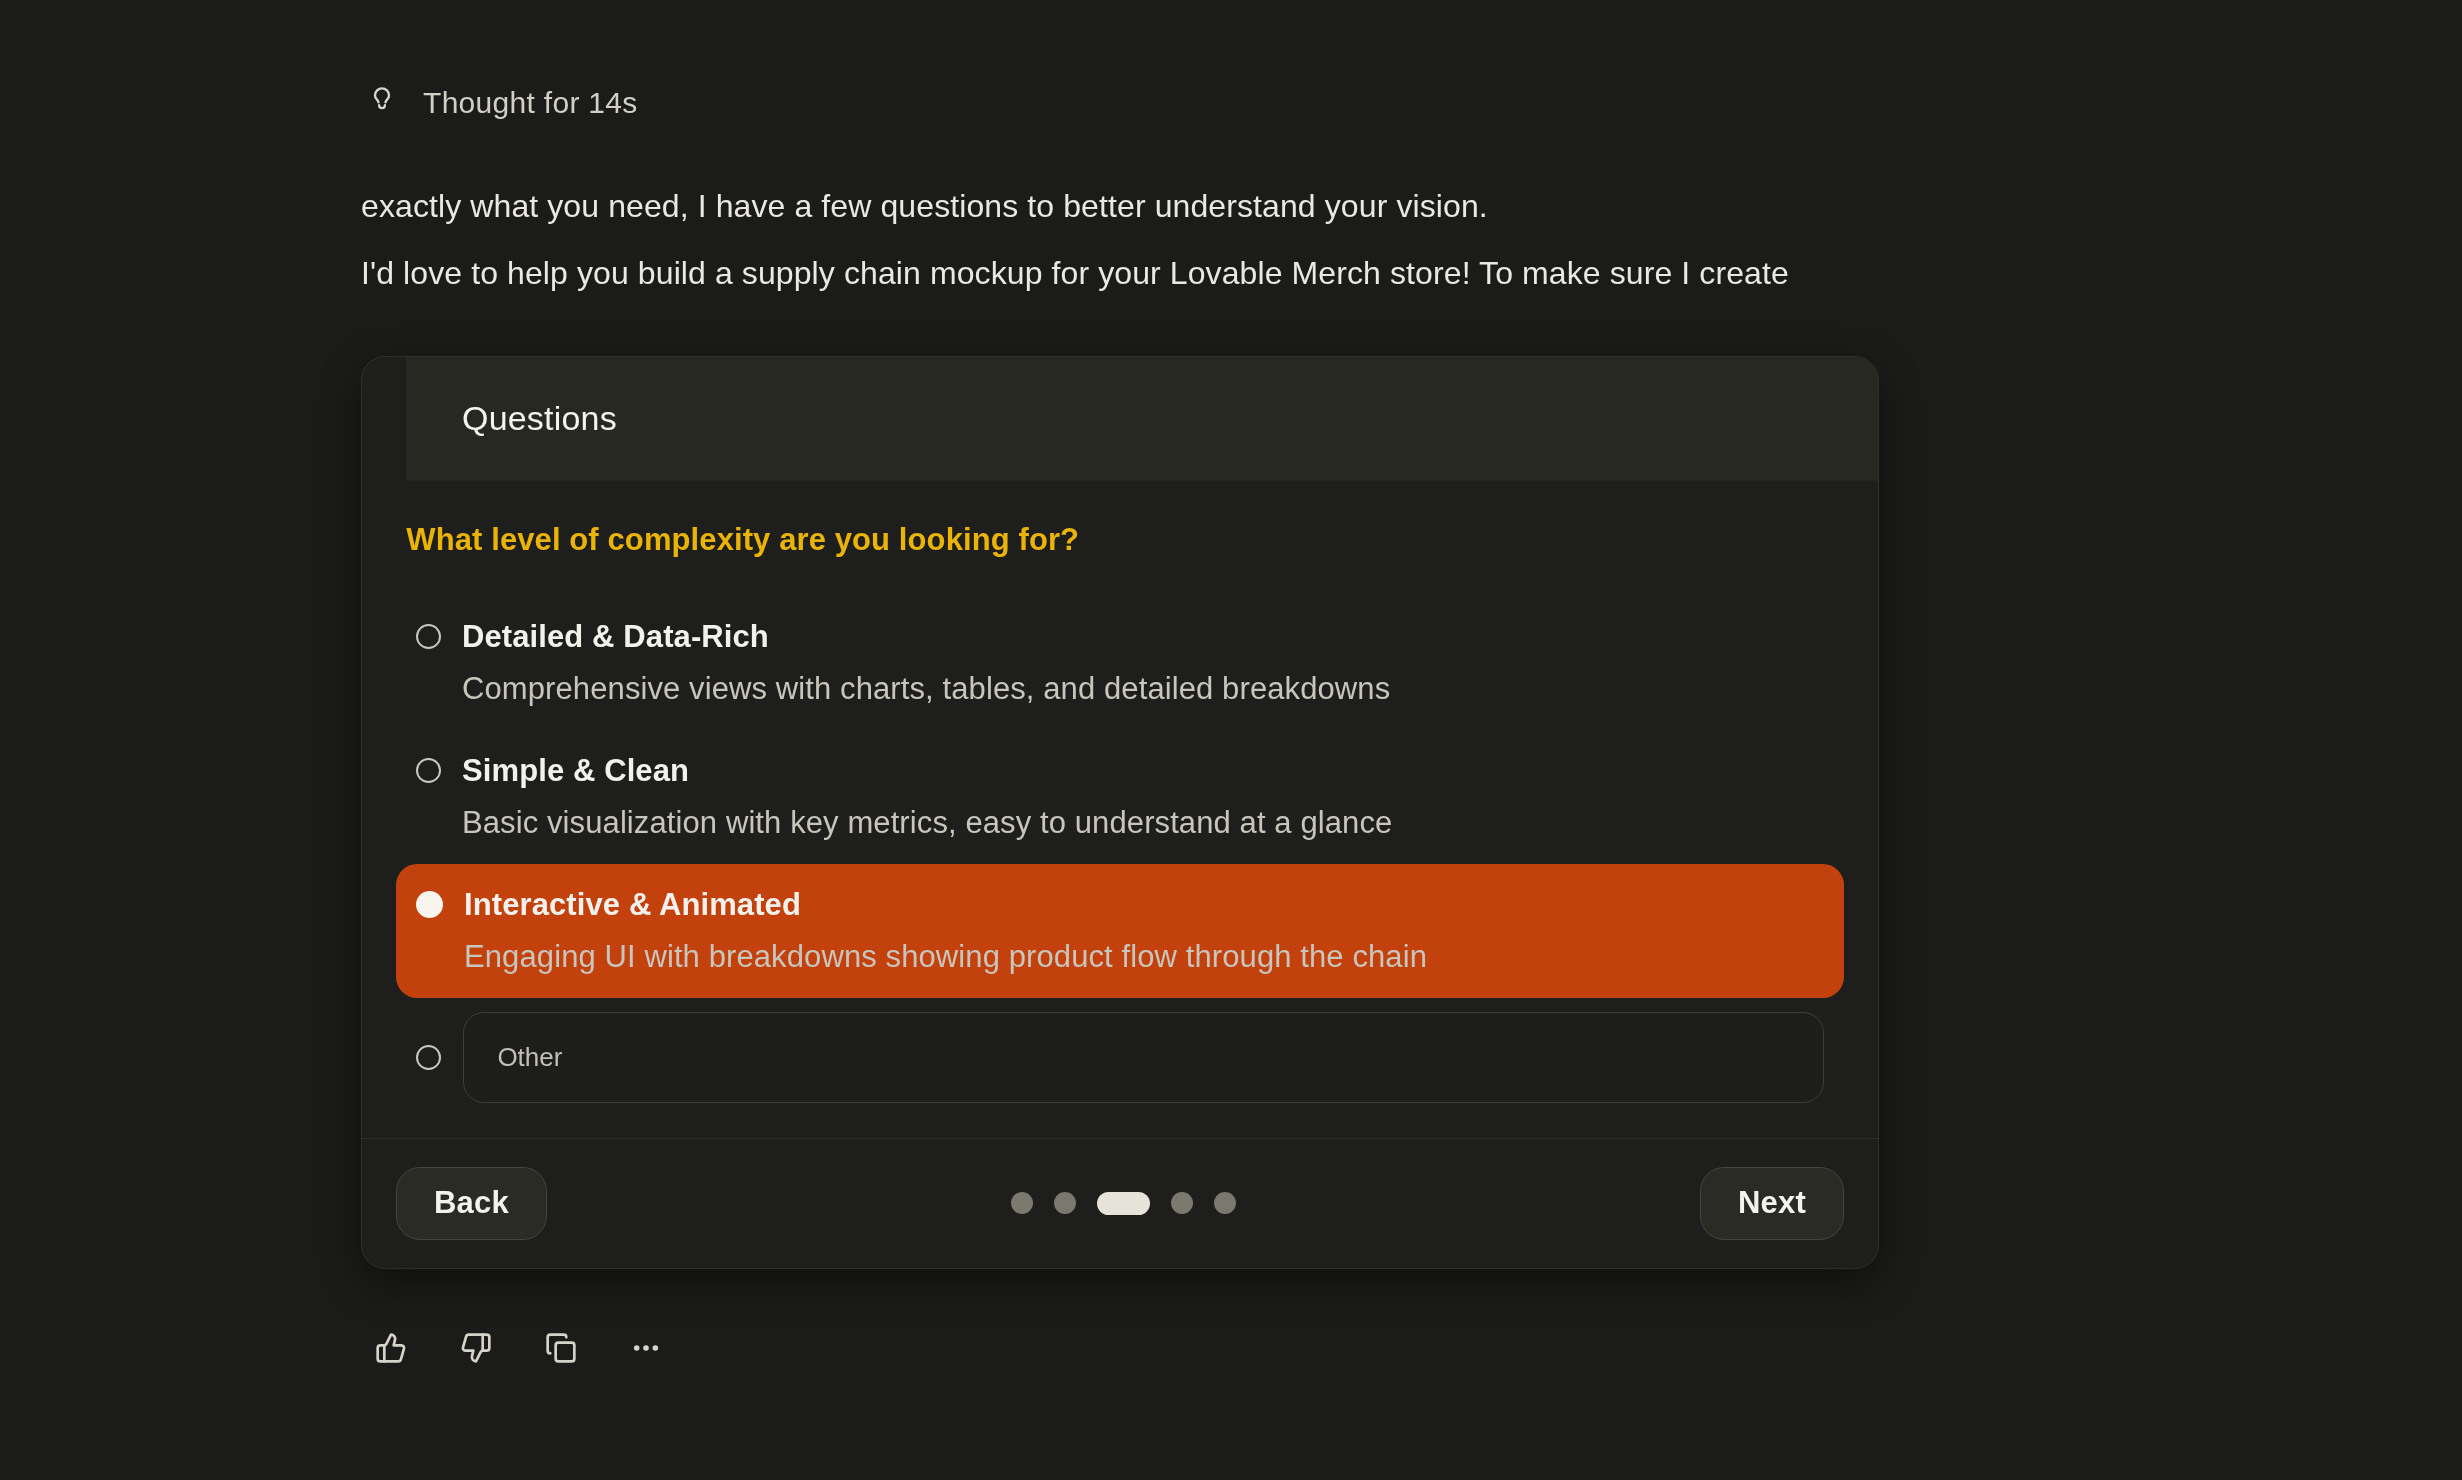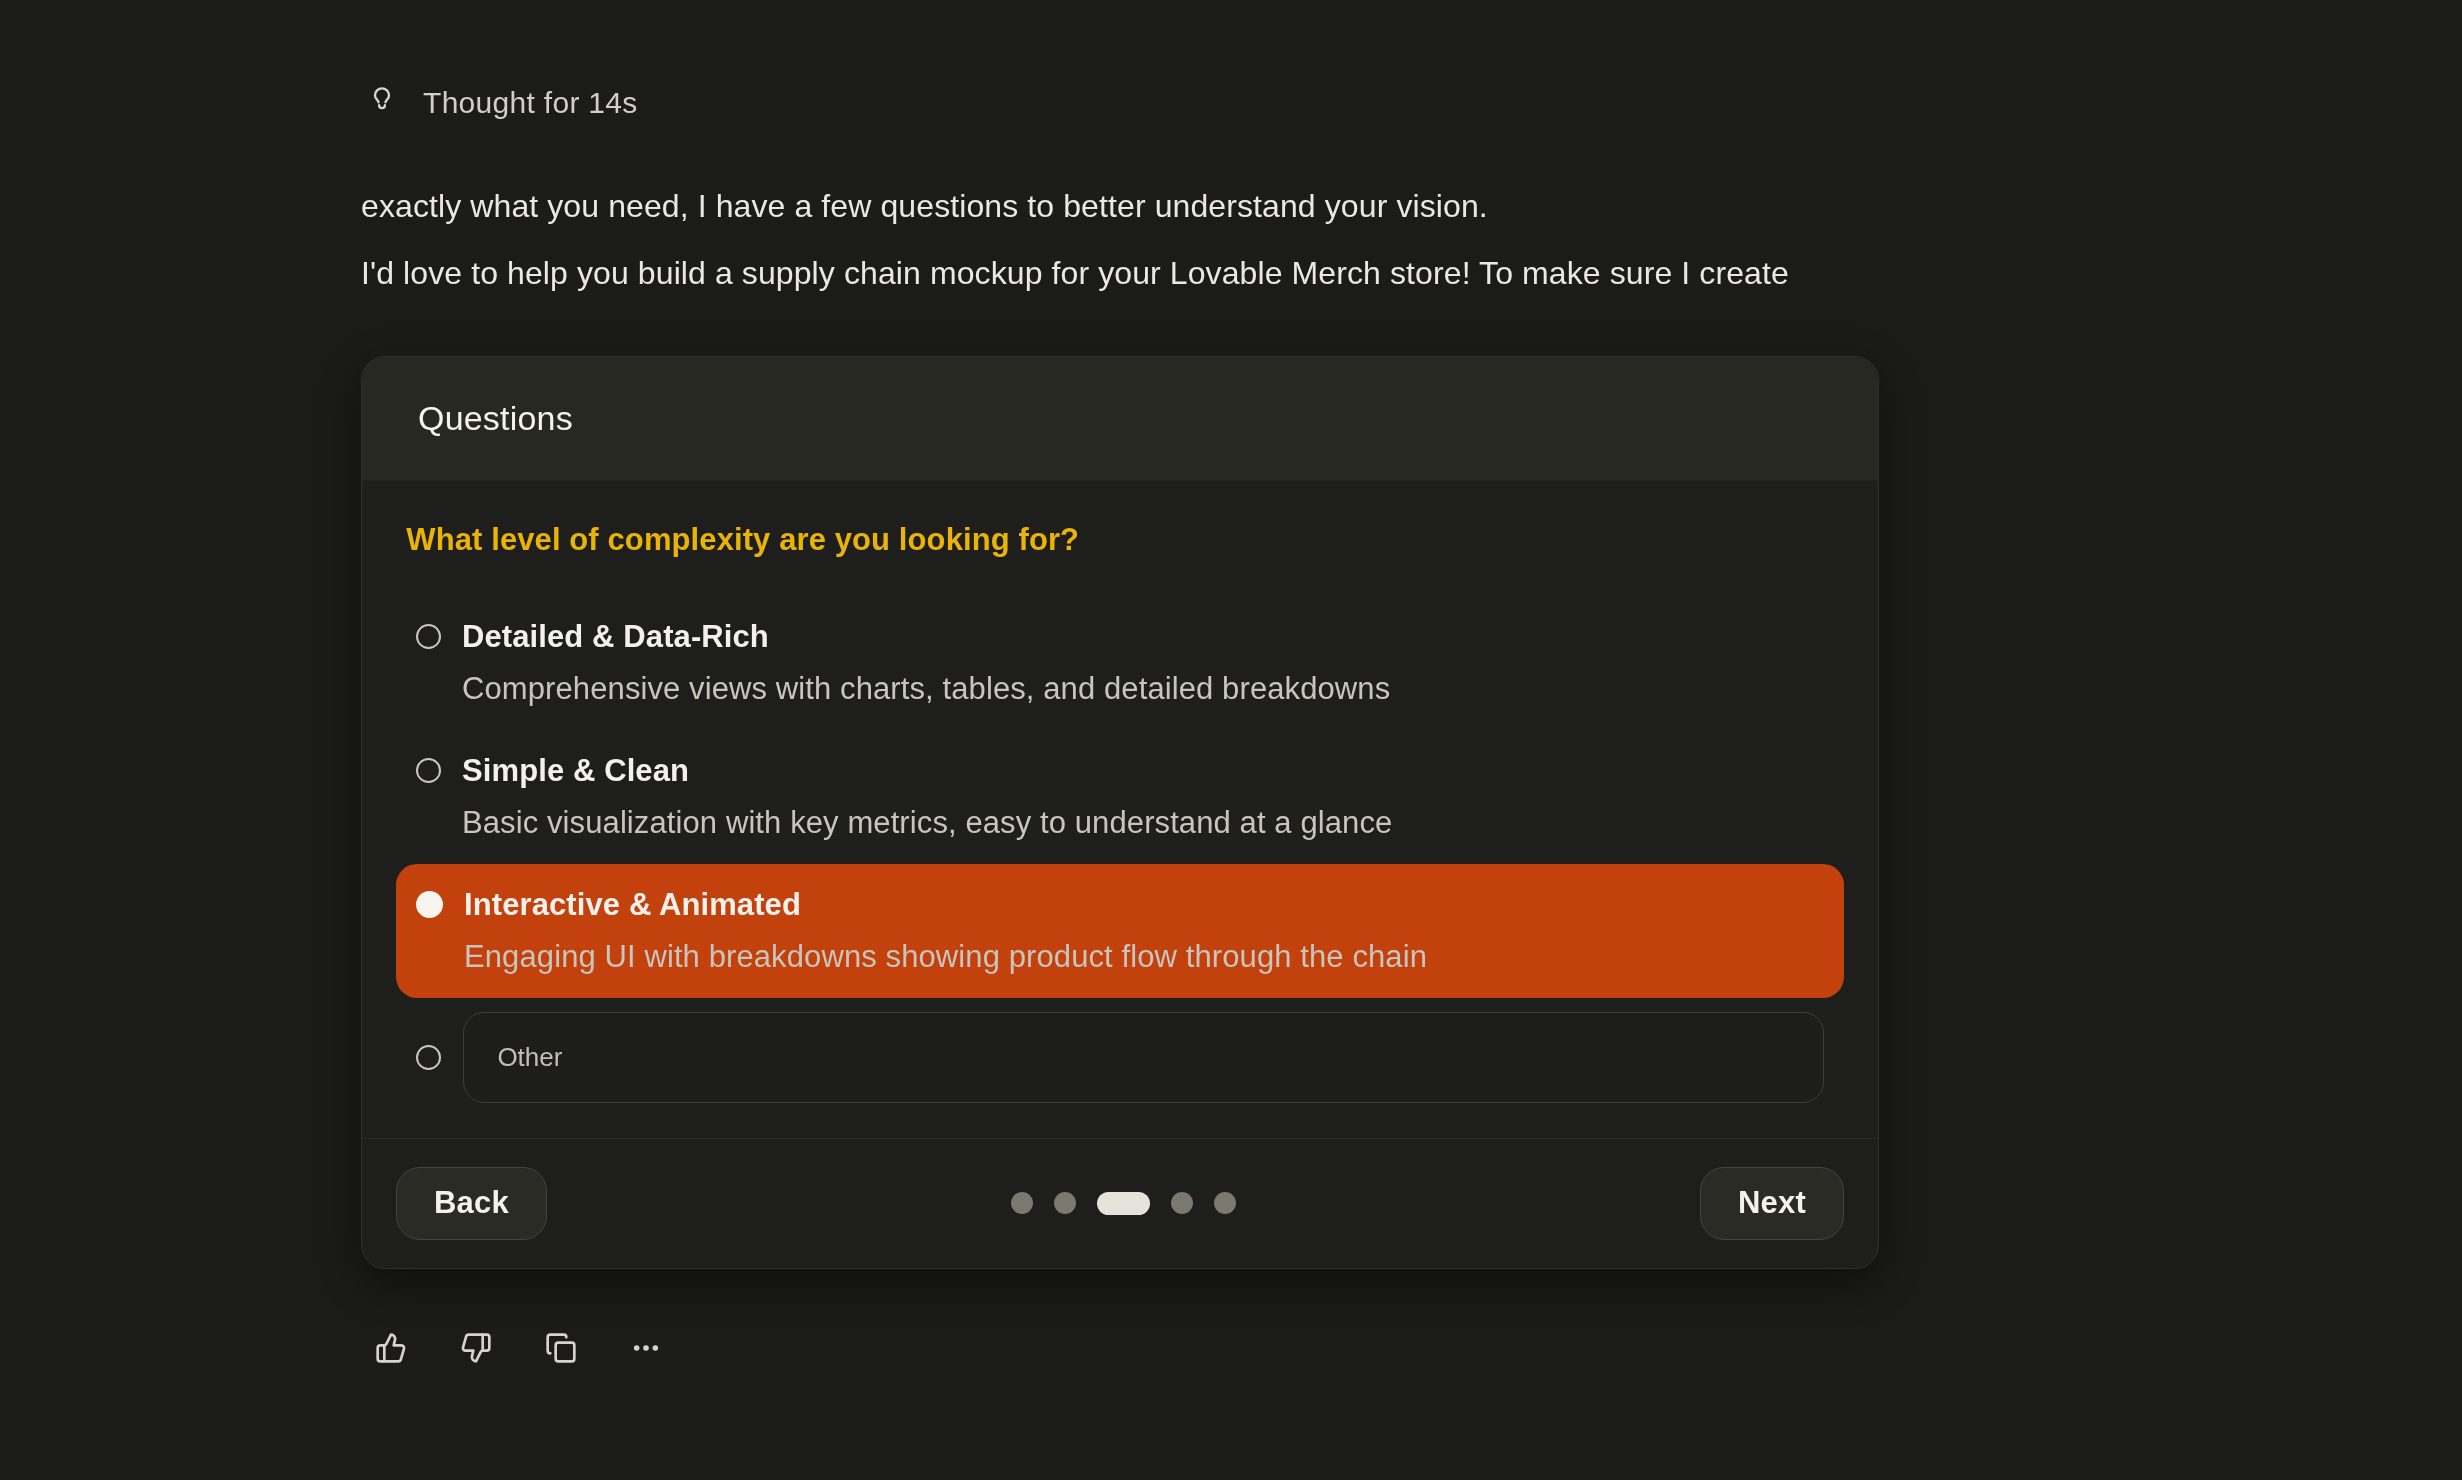--- a/index.html
+++ b/index.html
@@ -28,20 +28,21 @@
     border:1.1px solid #30302b;
     border-radius:24px;
     box-shadow:0 14px 40px rgba(0,0,0,0.45);
     overflow:hidden;
   }
   .card-header {
     height:124px; background:#282823;
     display:flex; align-items:center;
     padding:0 56px;
     border-bottom:1.1px solid #232320;
+    margin-left:44px;
   }
   .card-title { font-size:34px; color:#f4f3ee; letter-spacing:0.2px; }
 
   .card-body { padding:41px 34px 23px 34px; }
   .question { font-size:31px; font-weight:700; color:#eab308; margin-left:10.3px; margin-bottom:38px; letter-spacing:0.1px; }
 
   .option {
     display:flex; gap:21px;
     padding:15px 20px;
     border-radius:21px;

